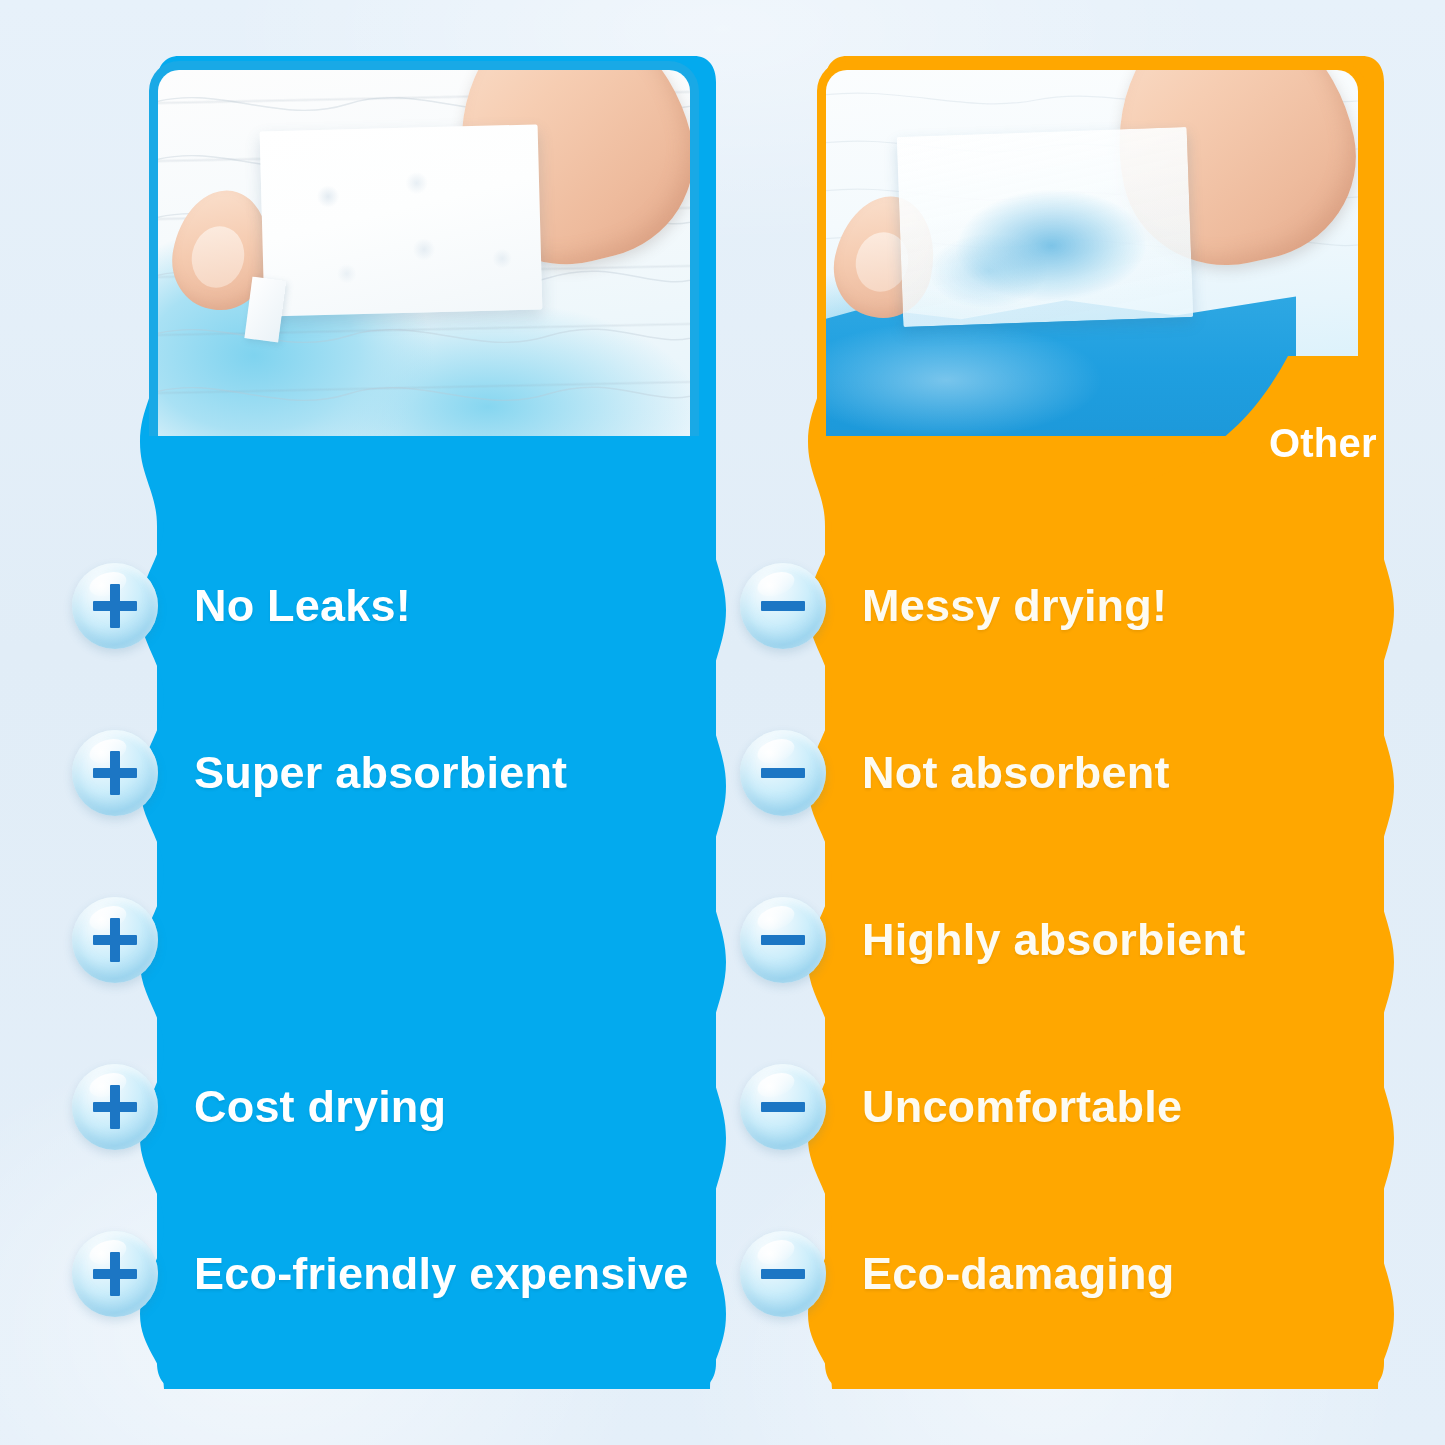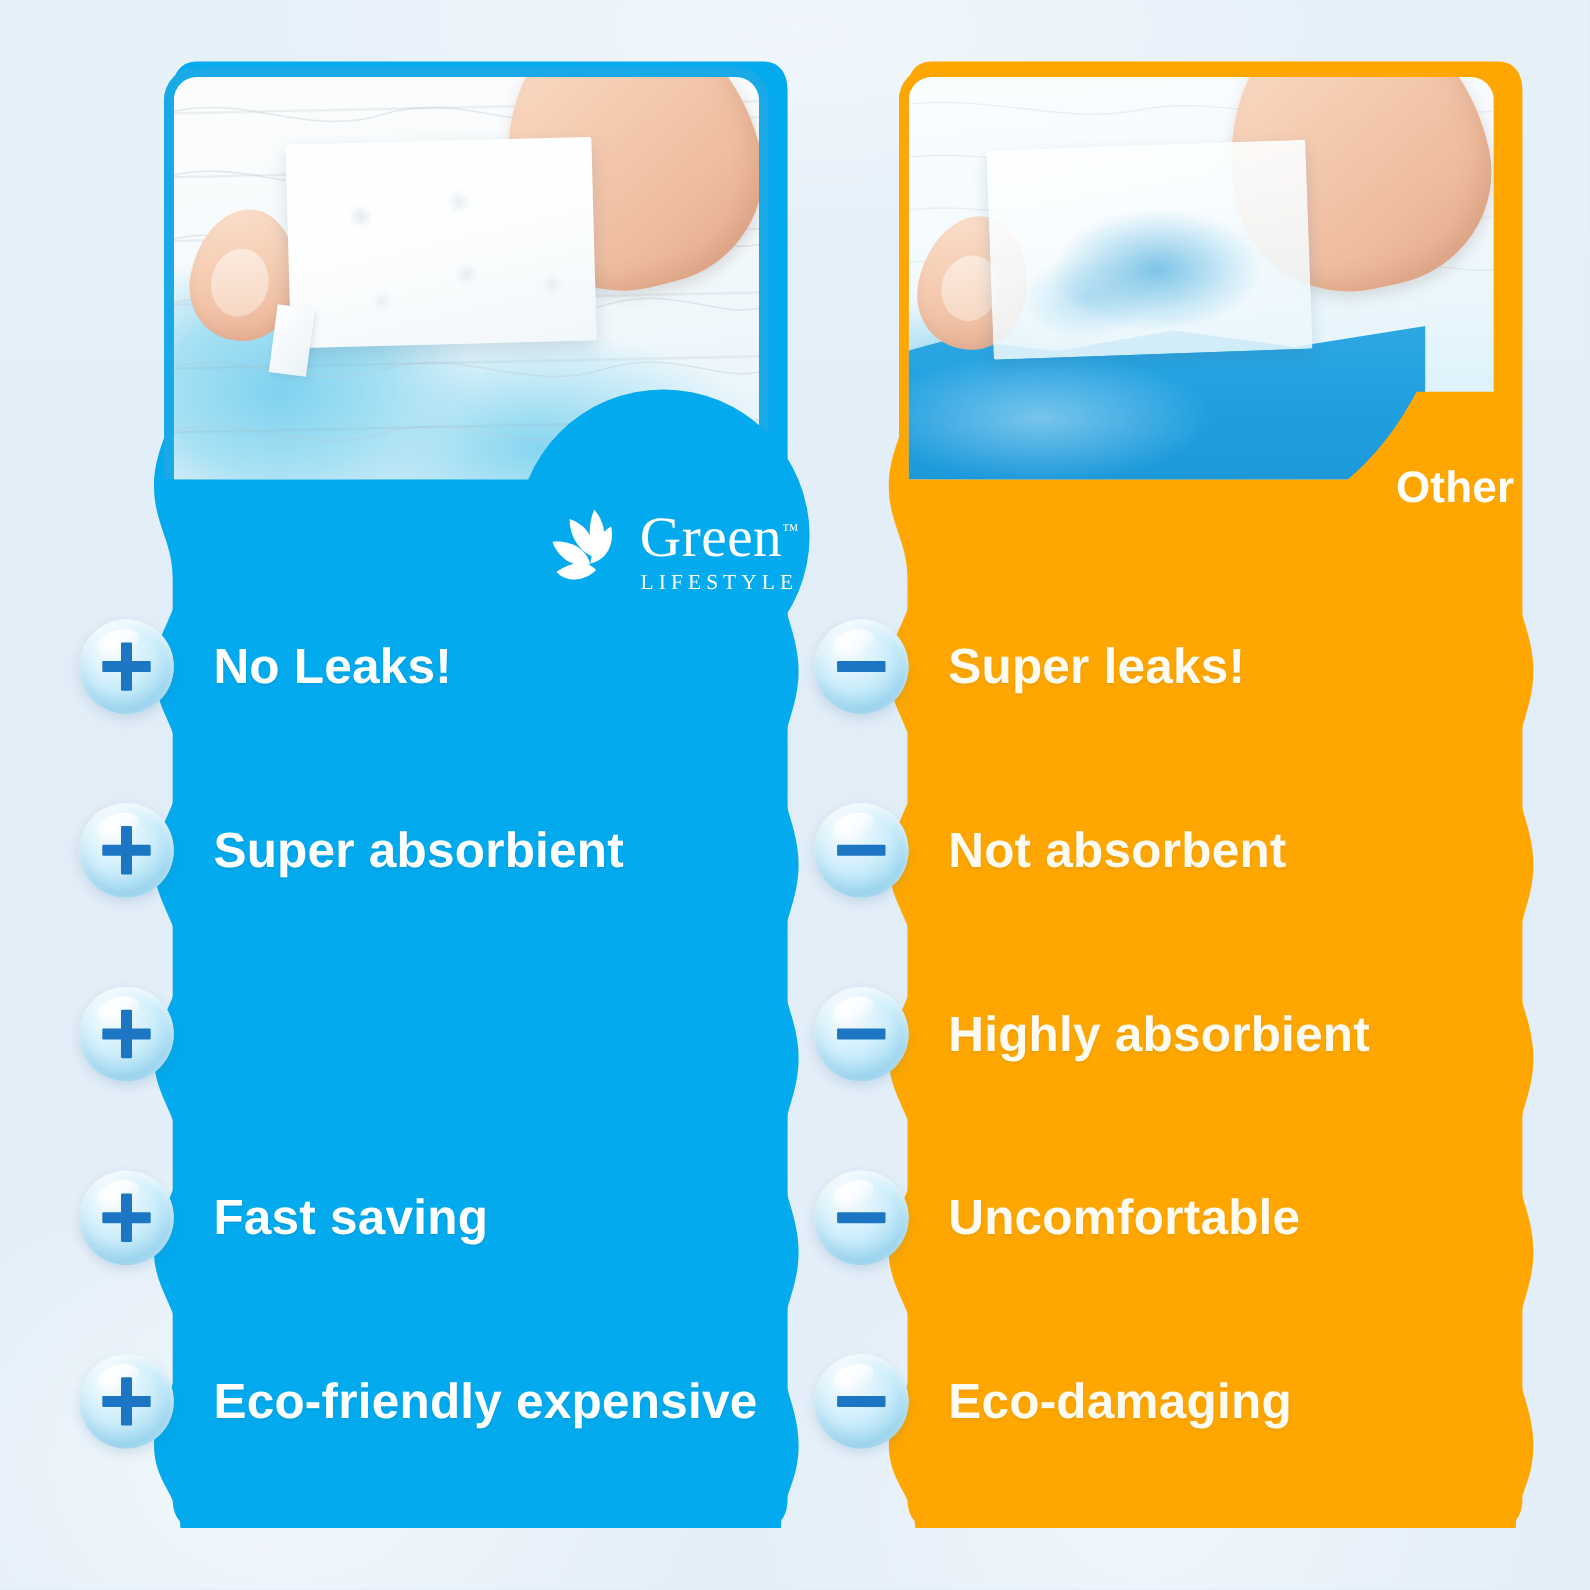--- a/index.html
+++ b/index.html
@@ -402,39 +402,20 @@
         </svg>
         <div class="hand"></div>
         <div class="thumb"></div>
         <div class="nail"></div>
         <div class="tissue-dry">
           <div class="fold"></div>
         </div>
       </div>
     </div>
 
-    <div class="logo-bubble">
-      <div class="logo-inner">
-        <svg class="logo-leaf" viewBox="0 0 100 100">
-          <g fill="#ffffff">
-            <path d="M56,6 C70,22 70,44 57,56 C50,44 49,22 56,6 Z"></path>
-            <path d="M74,24 C78,44 68,60 52,63 C54,46 62,30 74,24 Z"></path>
-            <path d="M30,16 C48,22 58,38 55,56 C40,50 30,34 30,16 Z"></path>
-            <path d="M12,40 C32,38 48,48 52,64 C35,68 18,58 12,40 Z"></path>
-            <path d="M16,72 C32,60 50,60 58,70 C46,82 28,84 16,72 Z"></path>
-          </g>
-        </svg>
-        <div class="logo-words">
-          <div class="logo-word-main">
-            <span>Green</span><span class="logo-tm">™</span>
-          </div>
-          <div class="logo-word-sub">LIFESTYLE</div>
-        </div>
-      </div>
-    </div>
 
     <div class="rows">
 
       <div class="row">
         <div class="badge">
           <div class="badge-glyph">
             <span class="bar-h"></span>
               <span class="bar-v"></span>
           </div>
         </div>
@@ -460,21 +441,21 @@
         </div>
       </div>
 
       <div class="row">
         <div class="badge">
           <div class="badge-glyph">
             <span class="bar-h"></span>
               <span class="bar-v"></span>
           </div>
         </div>
-        <div class="row-label">Fast saving</div>
+        <div class="row-label">Cost drying</div>
       </div>
 
       <div class="row">
         <div class="badge">
           <div class="badge-glyph">
             <span class="bar-h"></span>
               <span class="bar-v"></span>
           </div>
         </div>
         <div class="row-label">Eco-friendly expensive</div>
@@ -551,21 +532,21 @@
     <div class="other-label">Other</div>
 
     <div class="rows">
 
       <div class="row">
         <div class="badge">
           <div class="badge-glyph">
             <span class="bar-h"></span>
           </div>
         </div>
-        <div class="row-label">Super leaks!</div>
+        <div class="row-label">Messy drying!</div>
       </div>
 
       <div class="row">
         <div class="badge">
           <div class="badge-glyph">
             <span class="bar-h"></span>
           </div>
         </div>
         <div class="row-label">Not absorbent</div>
       </div>

